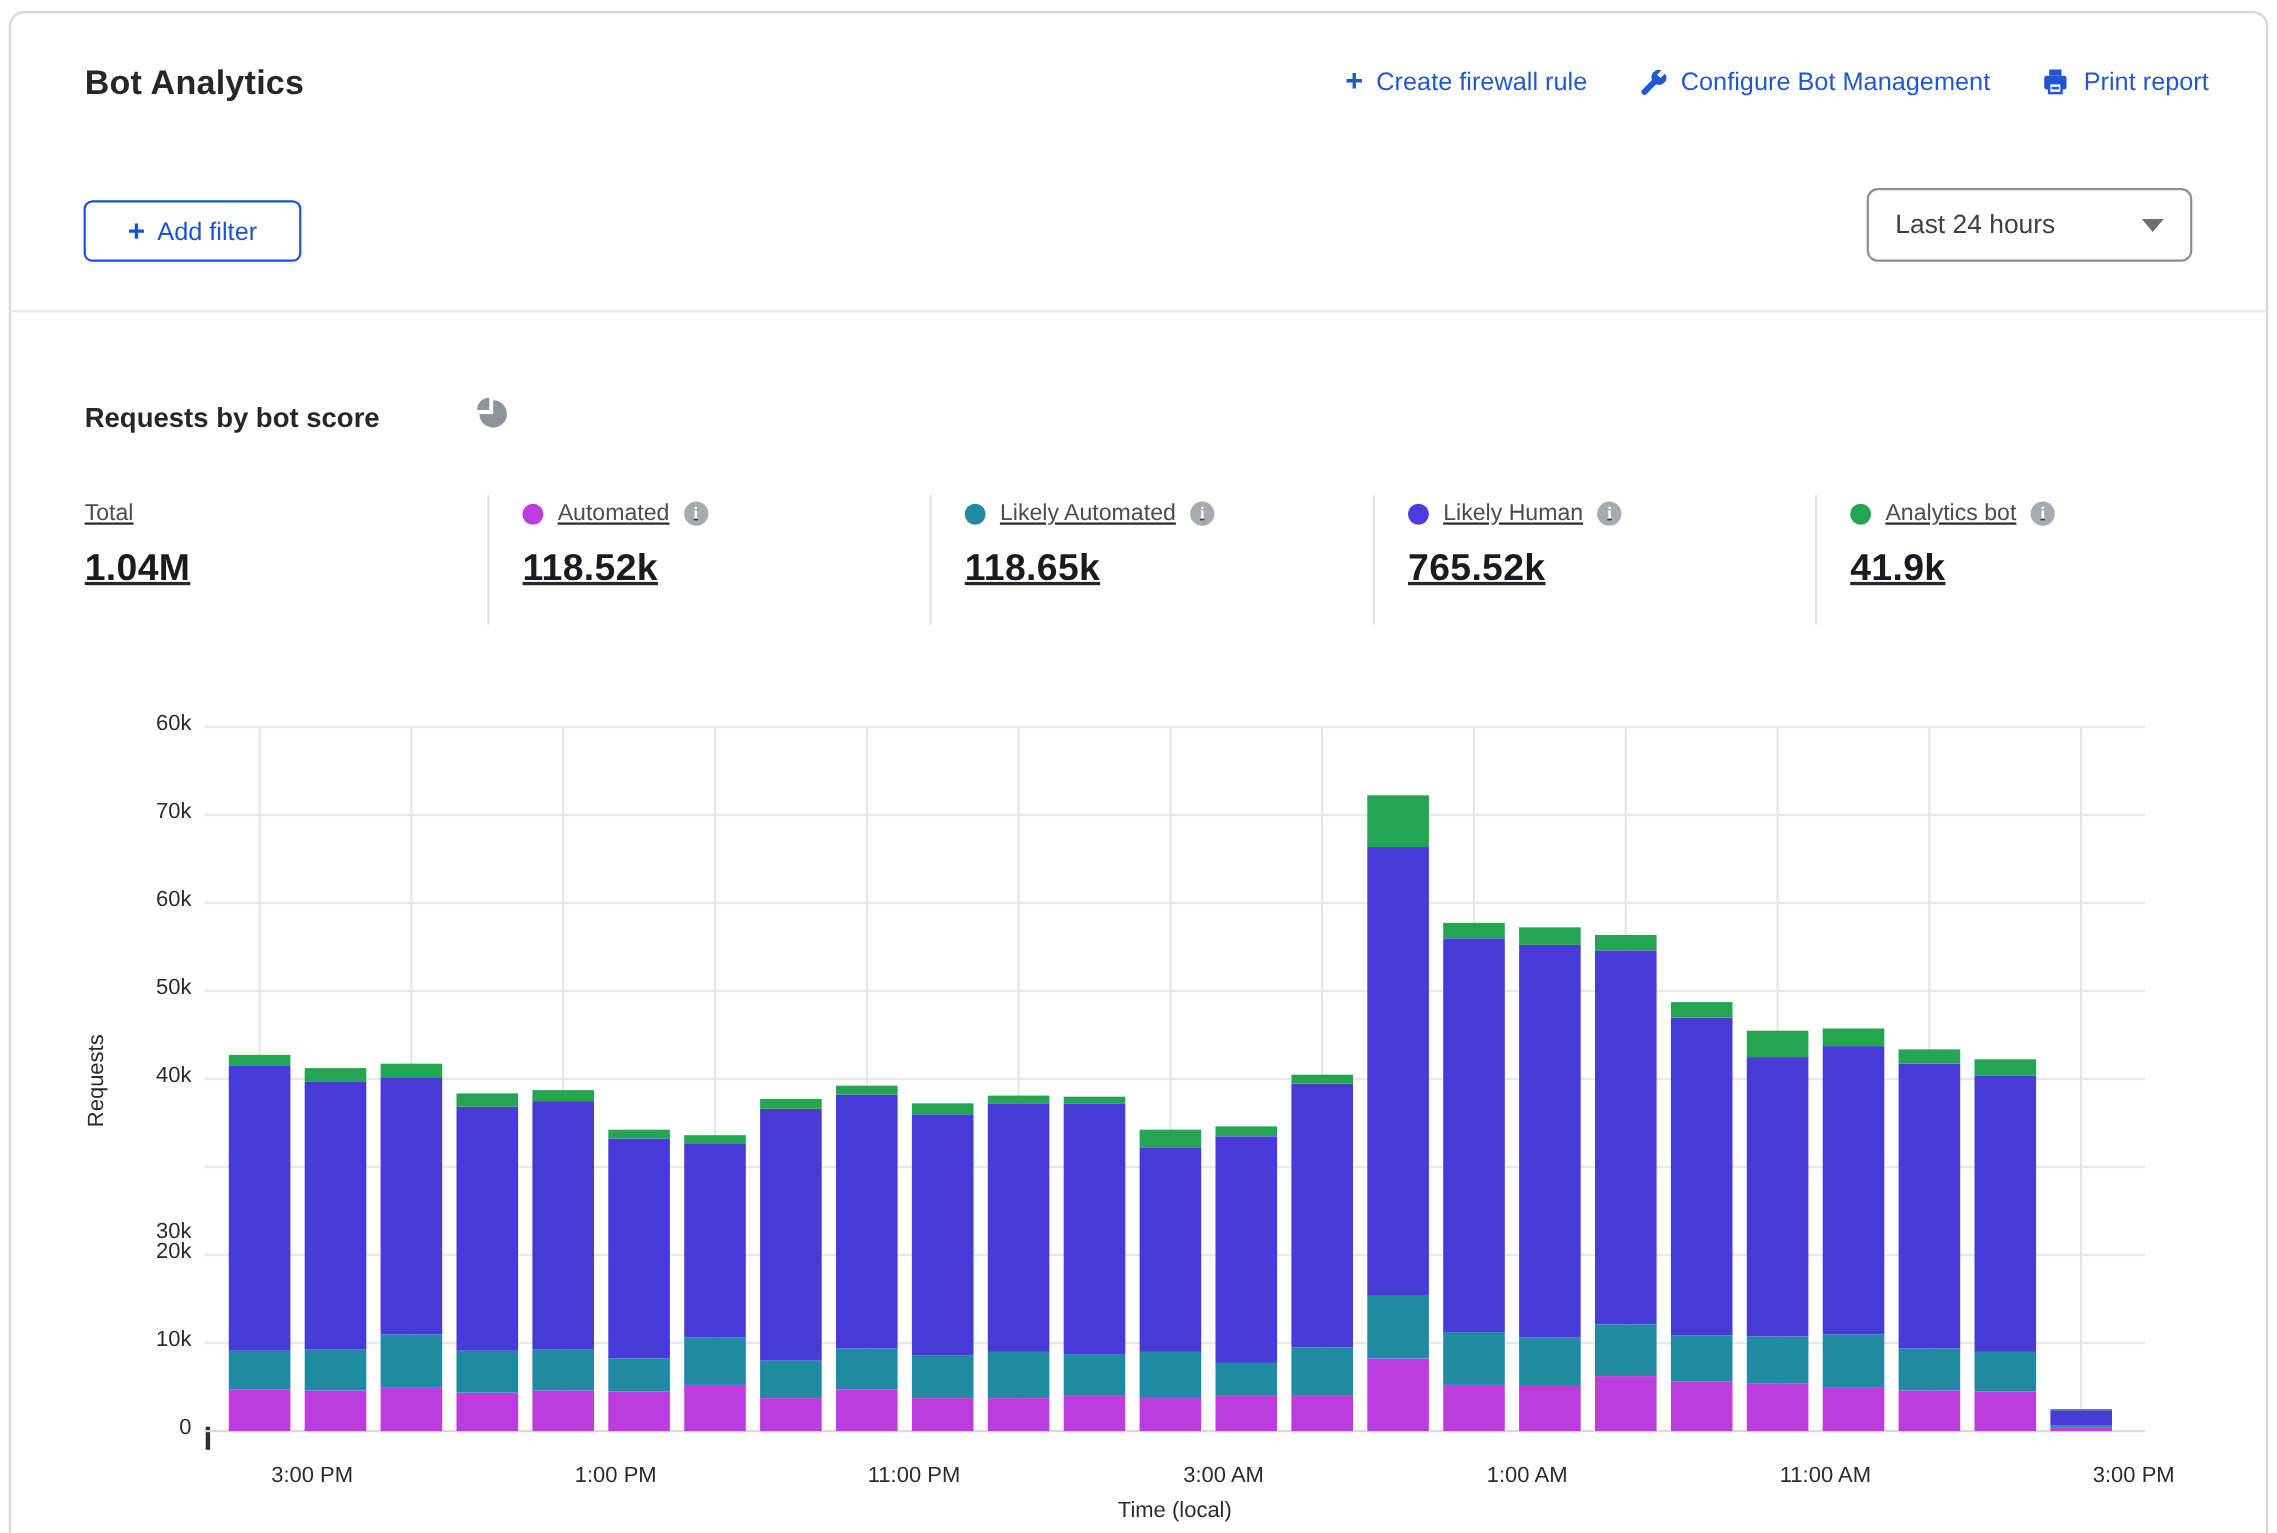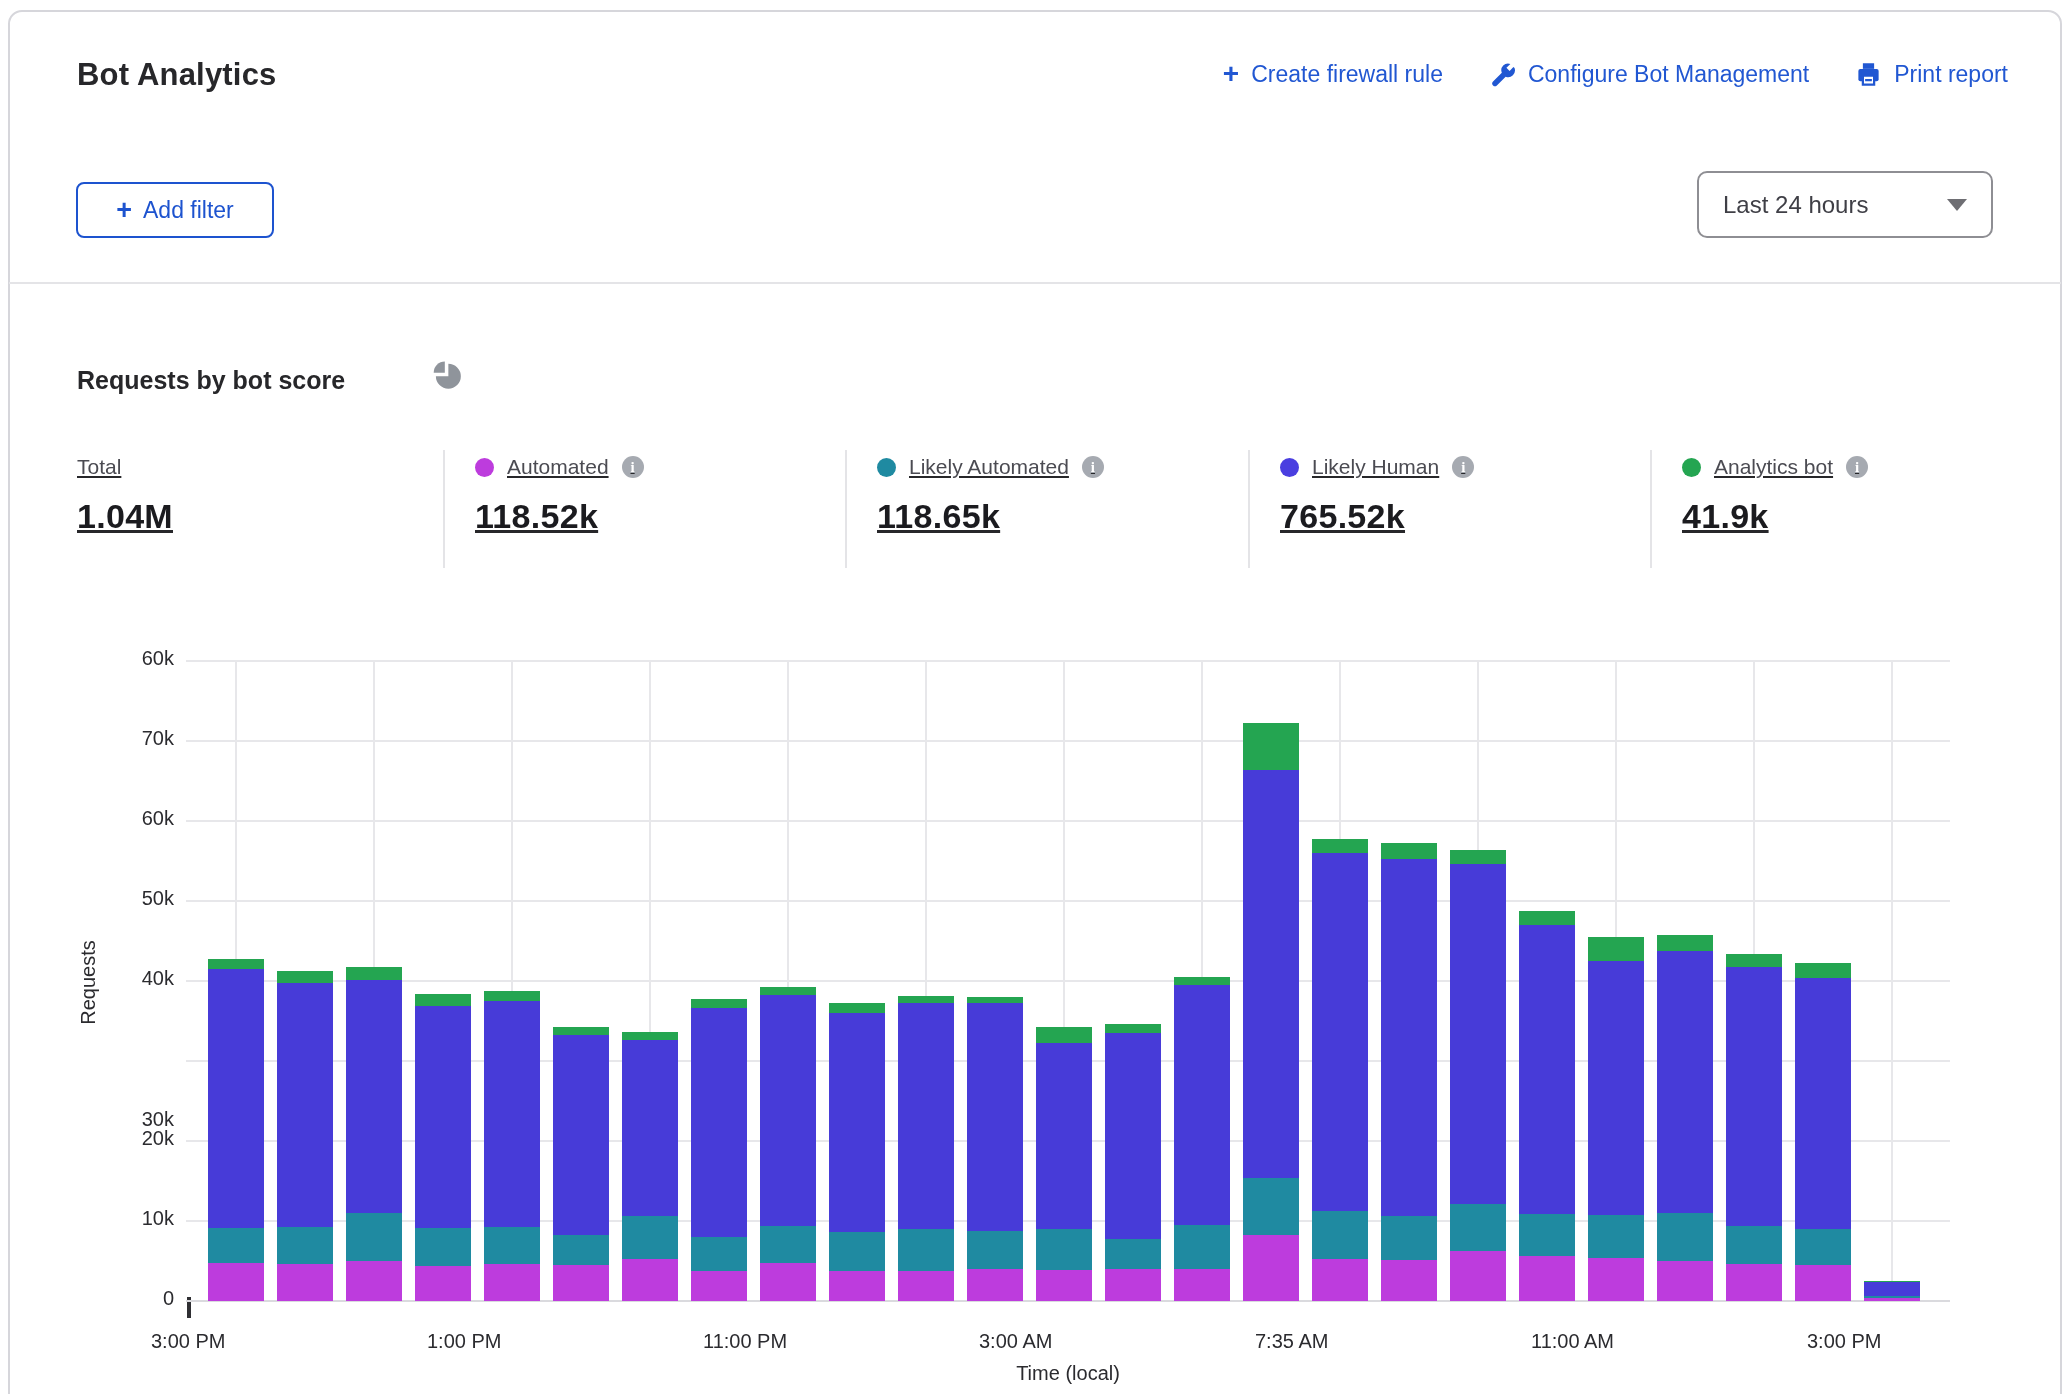--- a/index.html
+++ b/index.html
@@ -42,21 +42,21 @@
                font-size:15px; font-weight:700; display:flex; align-items:center; justify-content:center;
                font-family:"Liberation Serif",serif; cursor:pointer; }
   .stat-value { margin-top:15px; font-size:34px; font-weight:700; color:#1b1b1f; letter-spacing:.3px; }
   .stat-divider { position:absolute; top:450px; width:2px; height:118px; background:#e4e4e7; }
 
   
   .hgrid, .vgrid { position:absolute; background:#e7e7ea; }
   .baseline { background:#dadade; }
   .bar-seg { position:absolute; }
   .ytick { position:absolute; left:62px; width:112px; text-align:right; font-size:20px; color:#2b2b2f; }
-  .xtick { position:absolute; width:170px; text-align:left; font-size:20px; color:#2b2b2f; top:1330px; }
+  .xtick { position:absolute; width:170px; text-align:right; font-size:20px; color:#2b2b2f; top:1330px; }
   .axis-title-y { position:absolute; left:-12px; top:971px; width:200px; text-align:center;
                   font-size:20px; color:#2b2b2f; transform:rotate(-90deg); }
   .axis-title-x { position:absolute; left:968px; top:1362px; width:200px; text-align:center; font-size:20px; color:#2b2b2f; }
   .origin-tick { position:absolute; left:187px; top:1297px; width:4px; height:21px; background:#2f2f33; }
 </style>
 </head>
 <body>
 
 <div class="card"></div>
 <div class="header-divider"></div>
@@ -187,21 +187,21 @@
     <div class="vgrid" style="left: 1201px; top: 661px; width: 2px; height: 640px;"></div>
     <div class="vgrid" style="left: 1339px; top: 661px; width: 2px; height: 640px;"></div>
     <div class="vgrid" style="left: 1477px; top: 661px; width: 2px; height: 640px;"></div>
     <div class="vgrid" style="left: 1615px; top: 661px; width: 2px; height: 640px;"></div>
     <div class="vgrid" style="left: 1753px; top: 661px; width: 2px; height: 640px;"></div>
     <div class="vgrid" style="left: 1891px; top: 661px; width: 2px; height: 640px;"></div>
     <div class="xtick" style="left: 151px;">3:00 PM</div>
     <div class="xtick" style="left: 427px;">1:00 PM</div>
     <div class="xtick" style="left: 703px;">11:00 PM</div>
     <div class="xtick" style="left: 979px;">3:00 AM</div>
-    <div class="xtick" style="left: 1255px;">7:35 AM</div>
+    <div class="xtick" style="left: 1255px;">1:00 AM</div>
     <div class="xtick" style="left: 1531px;">11:00 AM</div>
     <div class="xtick" style="left: 1807px;">3:00 PM</div>
     <div class="bar-seg" title="3:00 PM — Automated: 4.7k" style="left: 208px; top: 1263.4px; width: 56px; height: 37.6px; background: rgb(189, 60, 221);"></div>
     <div class="bar-seg" title="3:00 PM — Likely Automated: 4.4k" style="left: 208px; top: 1228.2px; width: 56px; height: 35.2px; background: rgb(31, 138, 161);"></div>
     <div class="bar-seg" title="3:00 PM — Likely Human: 32.4k" style="left: 208px; top: 969px; width: 56px; height: 259.2px; background: rgb(71, 59, 216);"></div>
     <div class="bar-seg" title="3:00 PM — Verified bot: 1.2k" style="left: 208px; top: 959.4px; width: 56px; height: 9.6px; background: rgb(36, 165, 81);"></div>
     <div class="bar-seg" title="4:00 PM — Automated: 4.6k" style="left: 277px; top: 1264.2px; width: 56px; height: 36.8px; background: rgb(189, 60, 221);"></div>
     <div class="bar-seg" title="4:00 PM — Likely Automated: 4.7k" style="left: 277px; top: 1226.6px; width: 56px; height: 37.6px; background: rgb(31, 138, 161);"></div>
     <div class="bar-seg" title="4:00 PM — Likely Human: 30.4k" style="left: 277px; top: 983.4px; width: 56px; height: 243.2px; background: rgb(71, 59, 216);"></div>
     <div class="bar-seg" title="4:00 PM — Verified bot: 1.5k" style="left: 277px; top: 971.4px; width: 56px; height: 12px; background: rgb(36, 165, 81);"></div>

